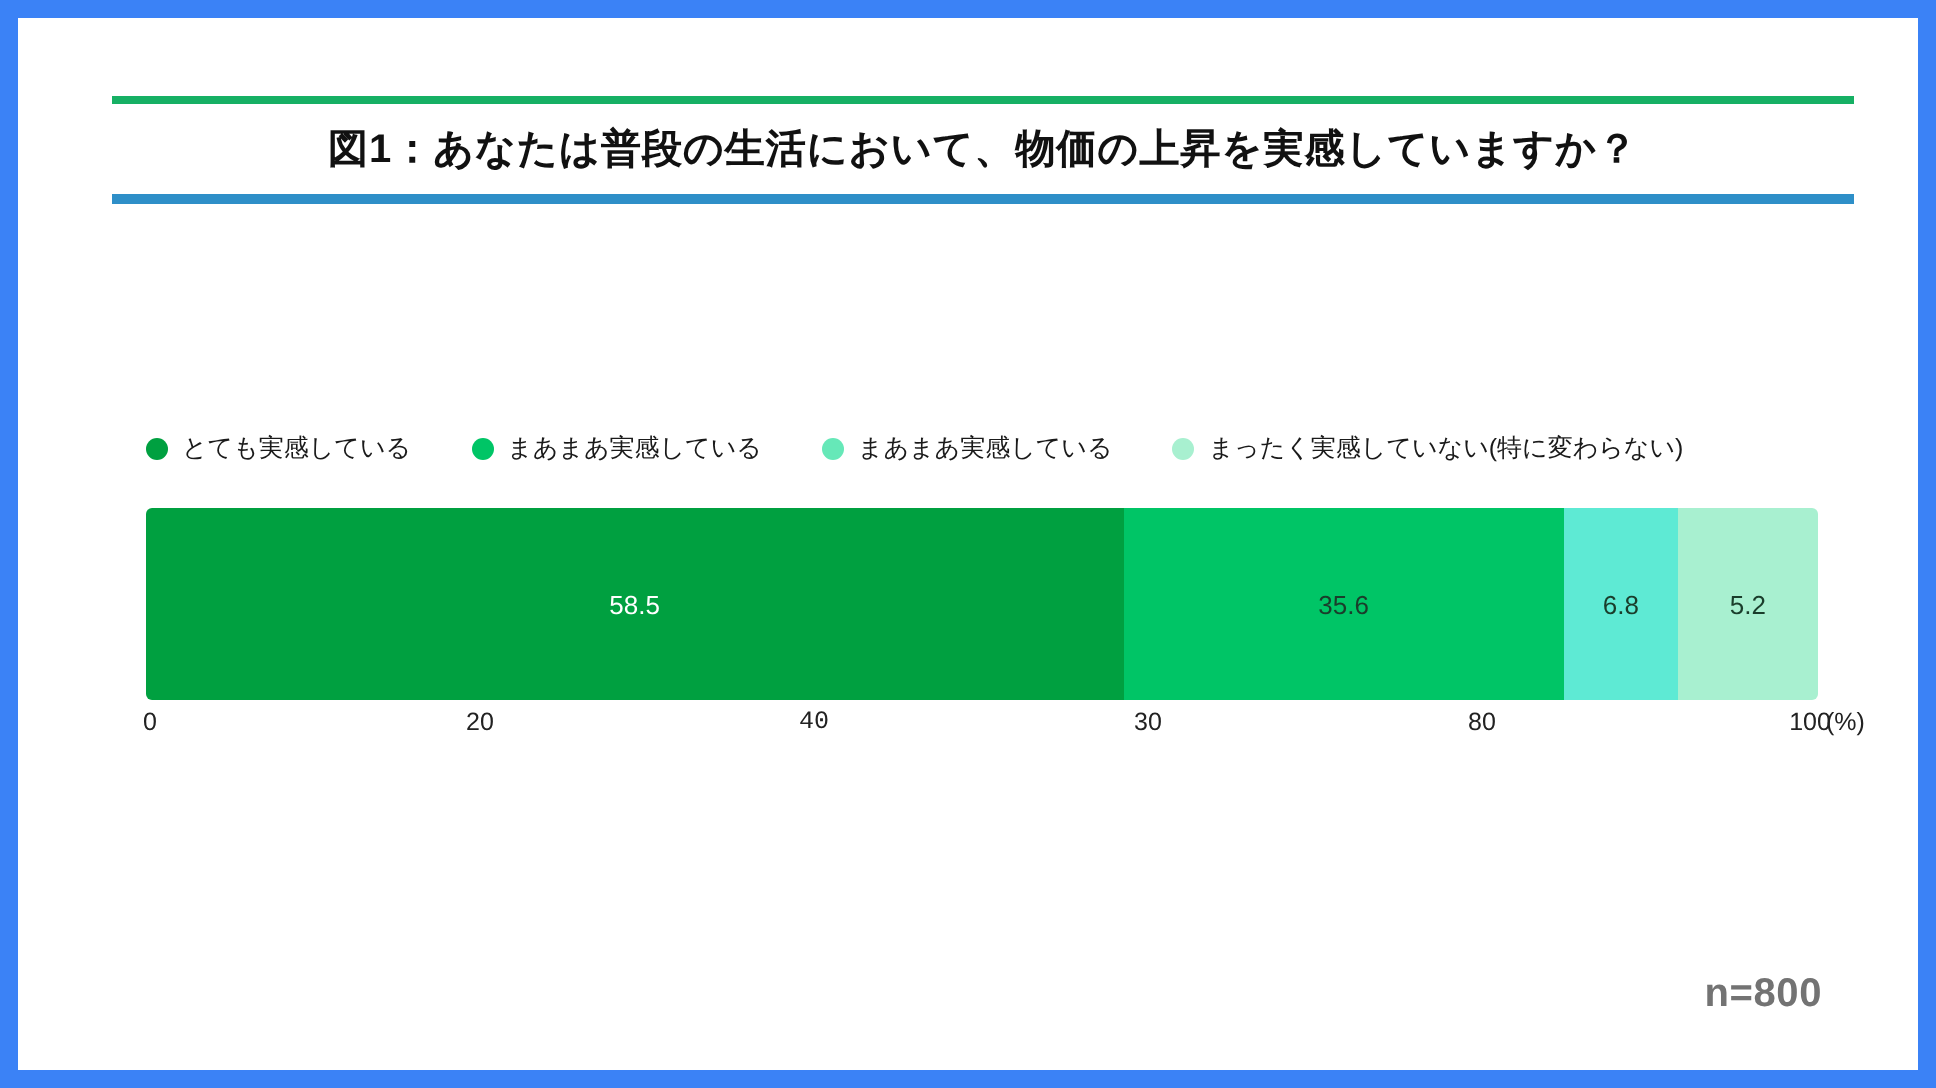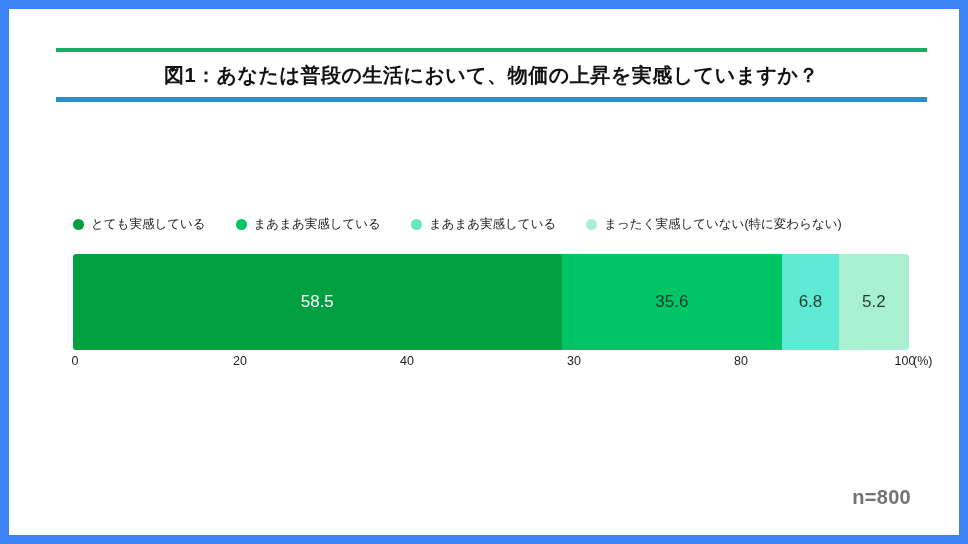--- a/index.html
+++ b/index.html
@@ -102,21 +102,21 @@
     width: 100%;
     height: 100%;
     border-radius: 3px;
     overflow: hidden;
   }
   .seg {
     height: 100%;
     display: flex;
     align-items: center;
     justify-content: center;
-    font-size: 17px;
+    font-size: 13px;
     box-sizing: border-box;
   }
 
   
   .axis {
     position: absolute;
     left: 64px;
     top: 345px;
     width: 836px;
     height: 18px;
@@ -185,21 +185,21 @@
         <div class="seg" style="flex:58.5 1 0; background:#00a040; color:#ffffff;">58.5</div>
         <div class="seg" style="flex:26.4 1 0; background:#00c566; color:#1a3d2b;">35.6</div>
         <div class="seg" style="flex:6.8 1 0; background:#5eead4; color:#1a3d2b;">6.8</div>
         <div class="seg" style="flex:8.4 1 0; background:#a8f0d0; color:#1a3d2b;">5.2</div>
       </div>
     </div>
 
     <div class="axis">
       <span class="tick" style="left:2px;">0</span>
       <span class="tick" style="left:167px;">20</span>
-      <span class="tick" style="left:334px;">40</span>
+      <span class="tick" style="left:334px;font-family:Liberation Mono, monospace;">40</span>
       <span class="tick" style="left:501px;">30</span>
       <span class="tick" style="left:668px;">80</span>
       <span class="tick" style="left:832px;">100</span>
       <span class="axis-unit">(%)</span>
     </div>
 
     <div class="sample-size">n=800</div>
 
   </div>
 </div>

